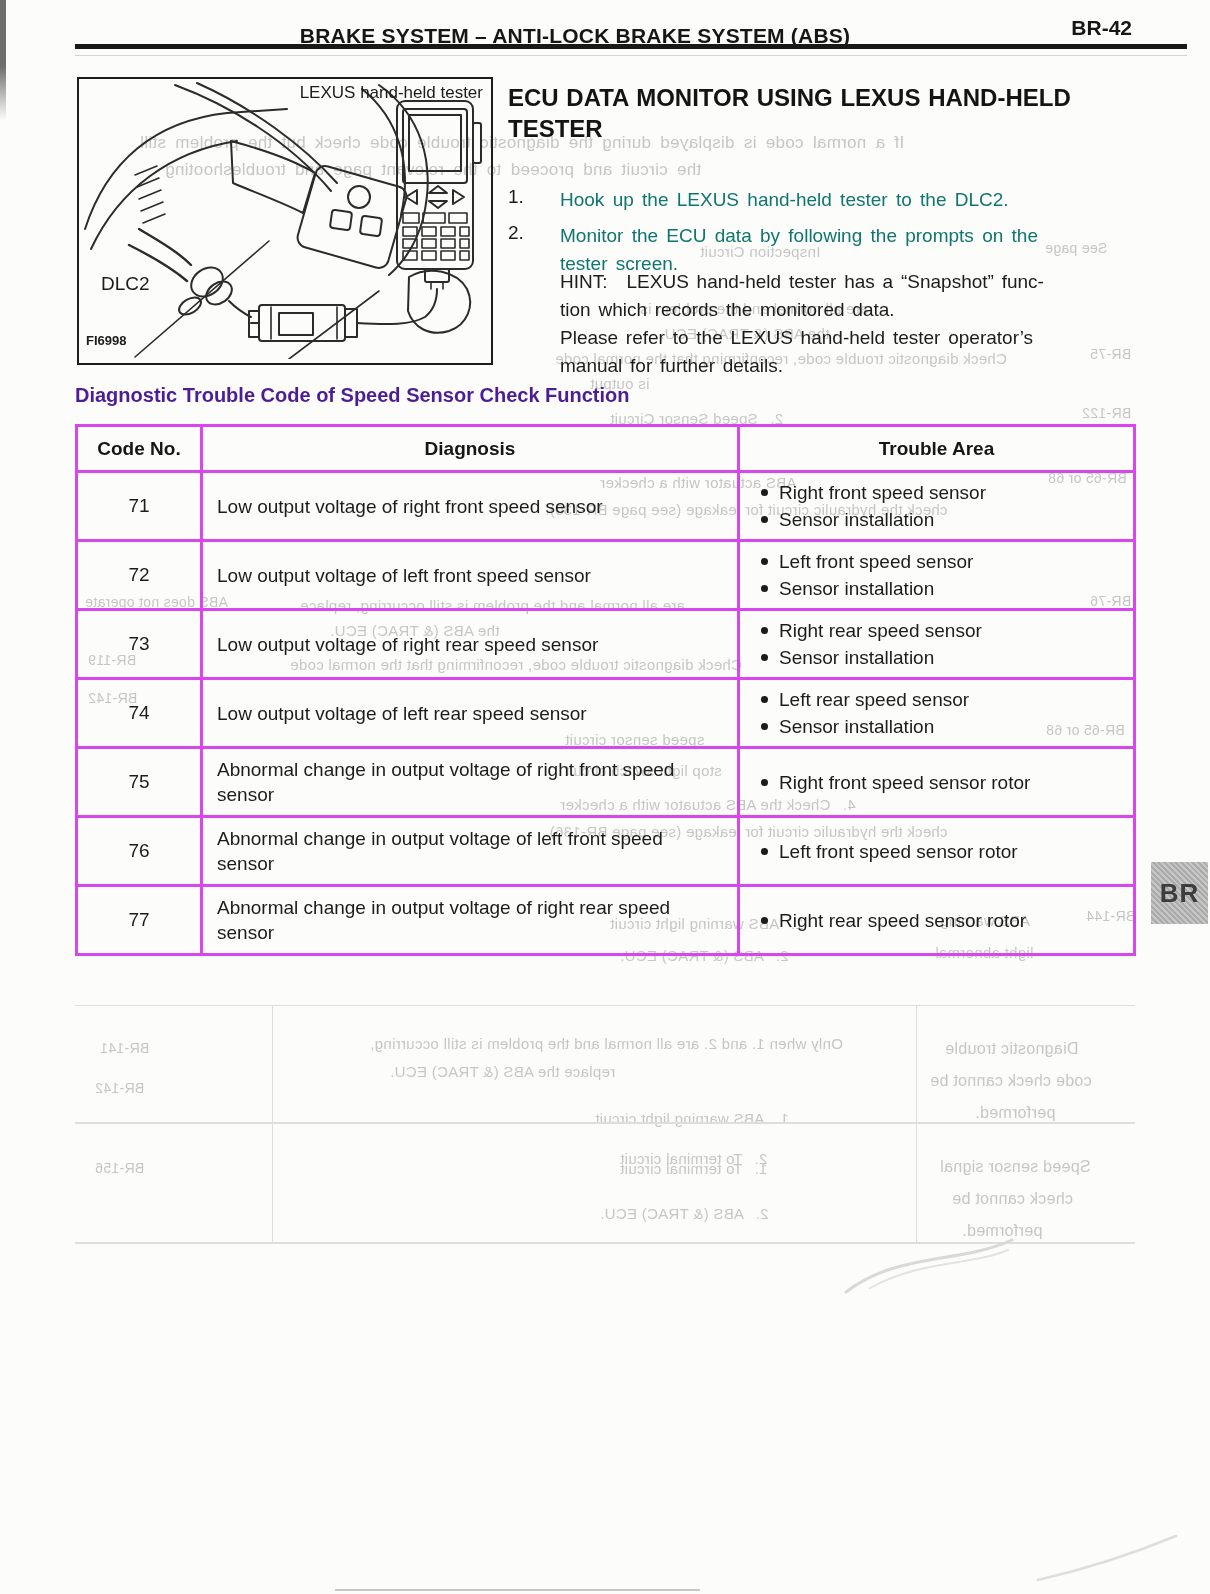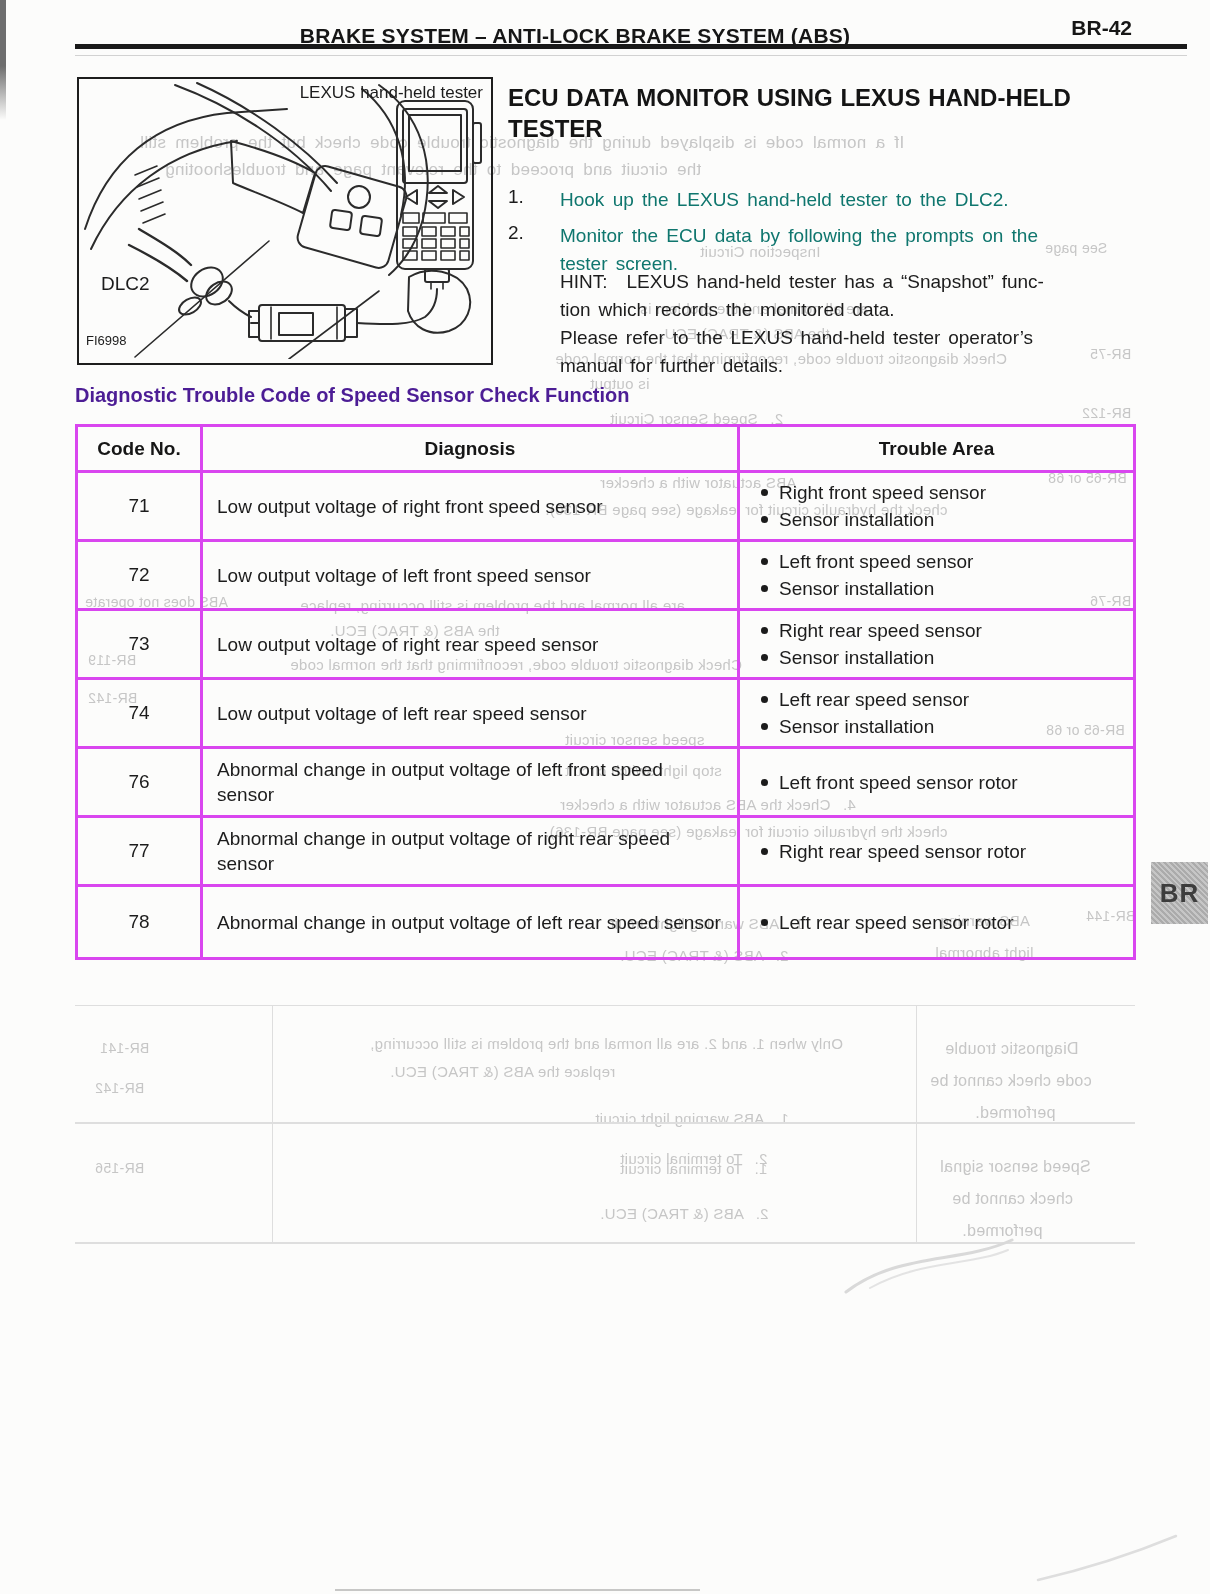--- a/index.html
+++ b/index.html
@@ -14,21 +14,21 @@
     font-size:21px;font-weight:bold;letter-spacing:.2px;color:#161616;margin-top:8px;}
   .hdr-page{left:1020px;top:16px;width:112px;text-align:right;
     font-size:21px;font-weight:bold;color:#161616;}
   .rule{left:75px;top:44px;width:1112px;height:5px;background:#191919;}
   .rule-echo{left:75px;top:55px;width:1112px;height:1px;background:#d2d2d2;}
   
   .figure{left:77px;top:77px;width:412px;height:284px;border:2px solid #1d1d1d;}
   .fig-label{position:absolute;left:120px;top:4px;width:284px;text-align:right;
     font-size:17px;color:#1c1c1c;}
   .fig-dlc2{position:absolute;left:22px;top:194px;font-size:19px;color:#1c1c1c;}
-  .fig-id{position:absolute;left:7px;top:254px;font-size:13px;font-weight:normal;color:#1c1c1c;}
+  .fig-id{position:absolute;left:7px;top:254px;font-size:13px;font-weight:bold;color:#1c1c1c;}
   
   .preline{white-space:pre-line;}
   .ecu-title{left:508px;top:82px;width:630px;font-size:24px;font-weight:bold;
     line-height:31px;color:#141414;word-spacing:1px;}
   .step-num{left:508px;width:44px;font-size:19px;color:#1c1c1c;}
   .step-text{left:560px;width:575px;font-size:19px;line-height:28px;
     color:#0f766e;word-spacing:3px;}
   .hint{left:560px;top:268px;width:580px;font-size:19px;line-height:28px;
     color:#1c1c1c;word-spacing:2.5px;}
   .dtc-heading{left:75px;top:384px;font-size:20px;font-weight:bold;color:#4c1d95;}
@@ -261,38 +261,38 @@
     </tr>
     <tr class="r">
       <td class="code">74</td>
       <td class="diag">Low output voltage of left rear speed sensor</td>
       <td class="trouble">
         <div class="bullet">Left rear speed sensor</div>
         <div class="bullet">Sensor installation</div>
       </td>
     </tr>
     <tr class="r">
+      <td class="code">75</td>
+      <td class="diag">Abnormal change in output voltage of right front speed sensor</td>
+      <td class="trouble">
+        <div class="bullet">Right front speed sensor rotor</div>
+      </td>
+    </tr>
+    <tr class="r">
       <td class="code">76</td>
       <td class="diag">Abnormal change in output voltage of left front speed sensor</td>
       <td class="trouble">
         <div class="bullet">Left front speed sensor rotor</div>
       </td>
     </tr>
     <tr class="r">
       <td class="code">77</td>
       <td class="diag">Abnormal change in output voltage of right rear speed sensor</td>
       <td class="trouble">
         <div class="bullet">Right rear speed sensor rotor</div>
-      </td>
-    </tr>
-    <tr class="rlast">
-      <td class="code">78</td>
-      <td class="diag">Abnormal change in output voltage of left rear speed sensor</td>
-      <td class="trouble">
-        <div class="bullet">Left rear speed sensor rotor</div>
       </td>
     </tr>
   </tbody>
     </table>
 
   <div class="abs brtab">BR</div>
 
   <div class="abs edge-strip"></div>
   <div class="abs bottom-line"></div>
   <svg class="abs" style="left:840px;top:1230px" width="190" height="80" viewBox="0 0 190 80" fill="none">

